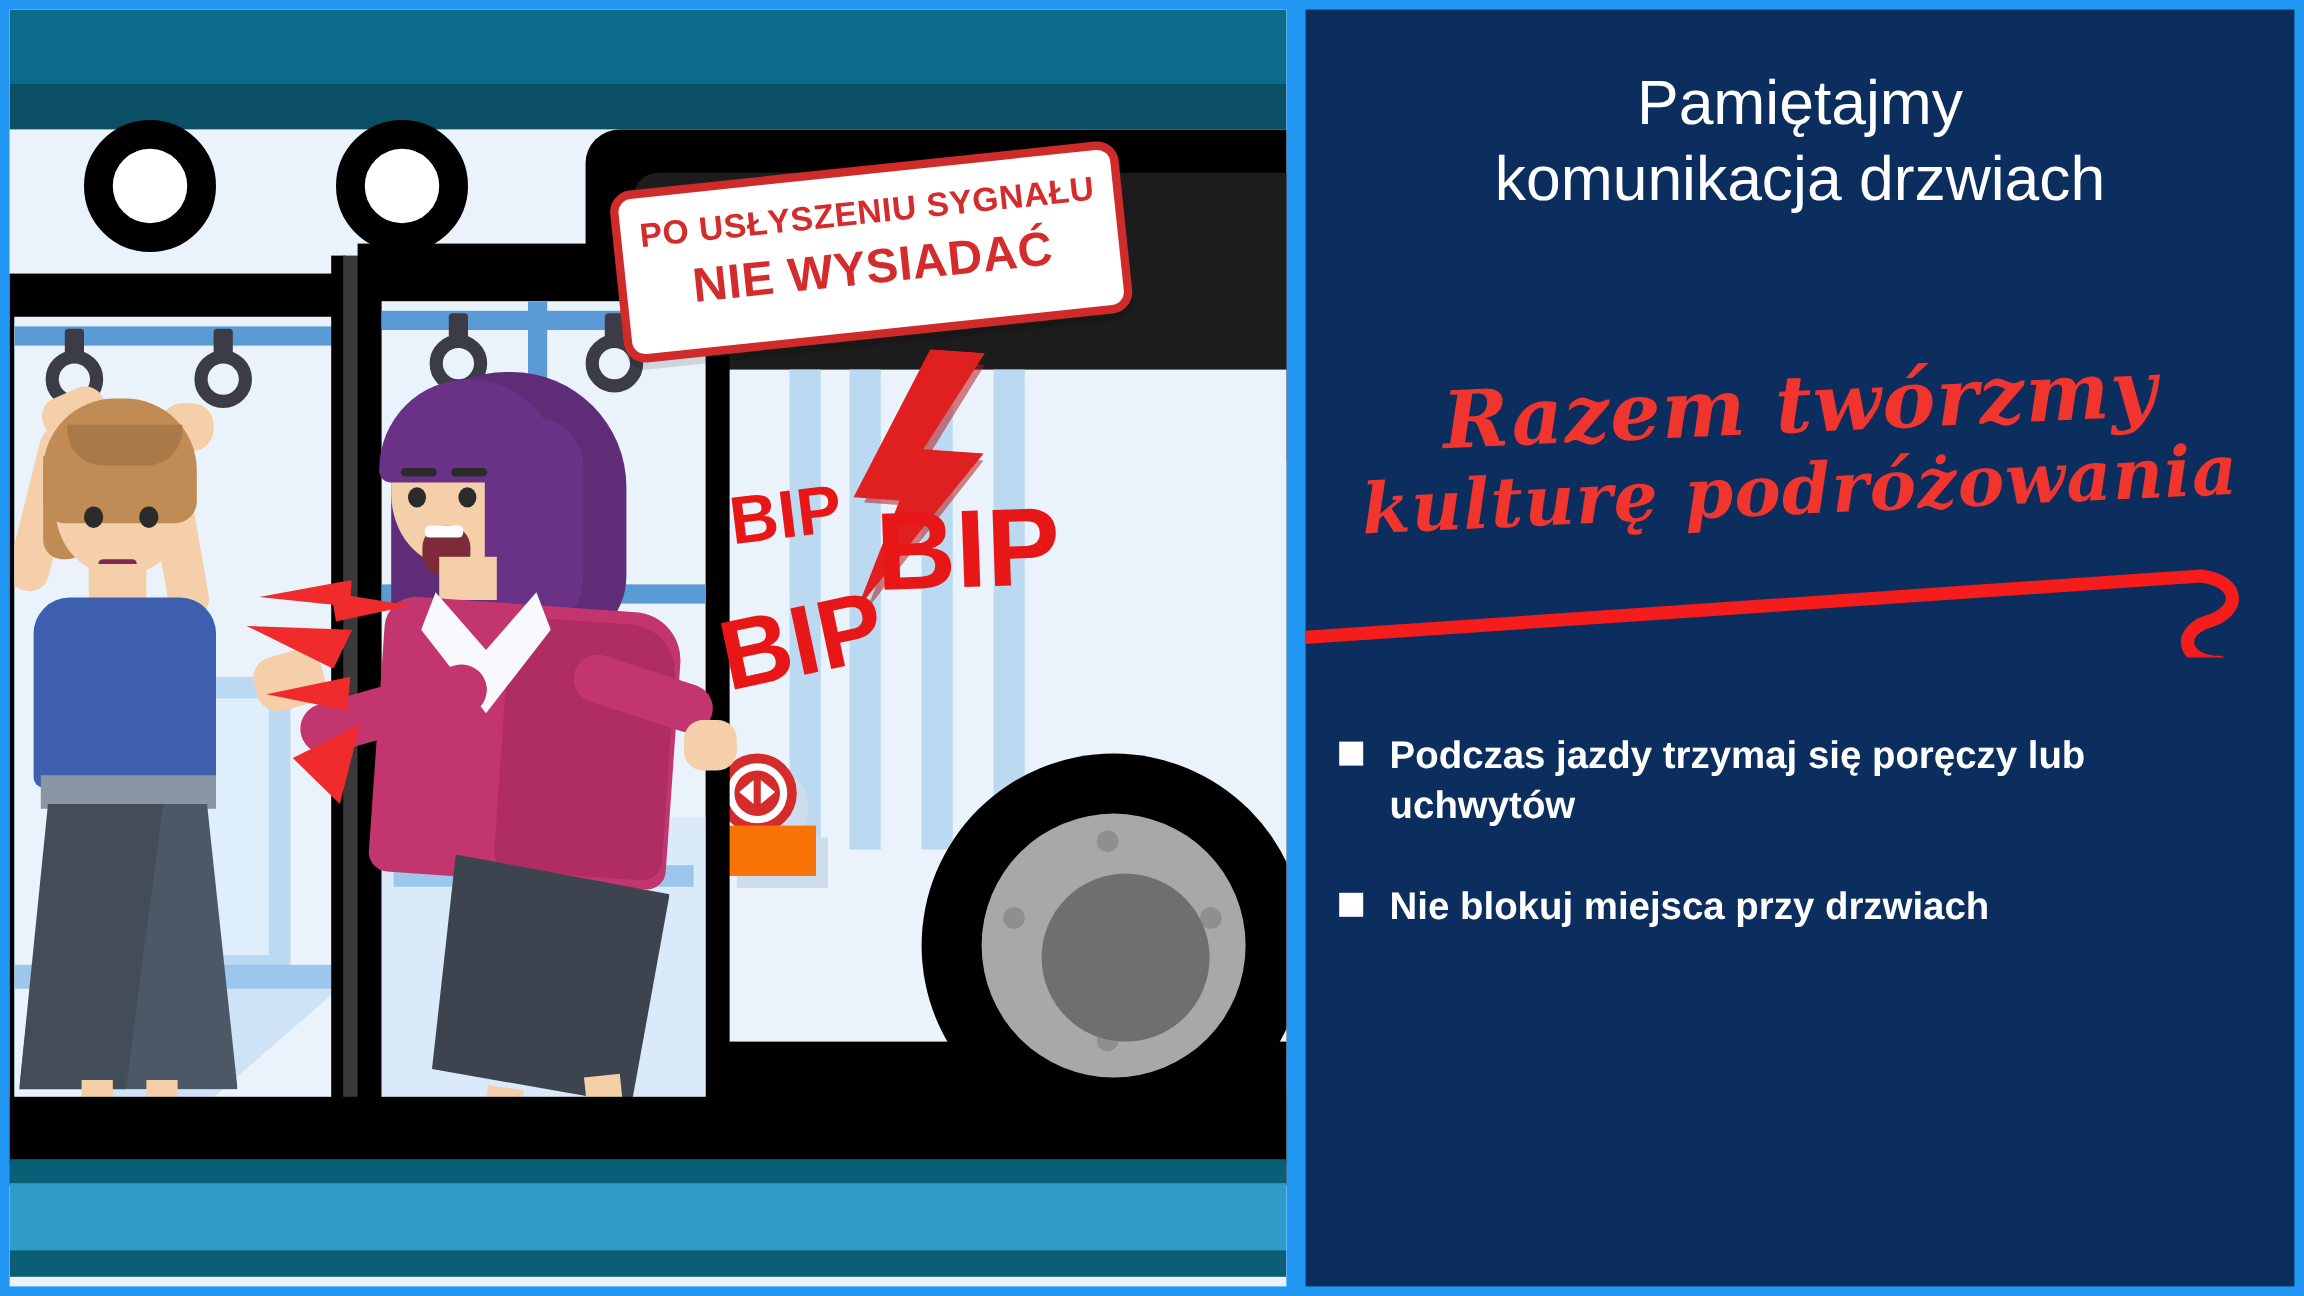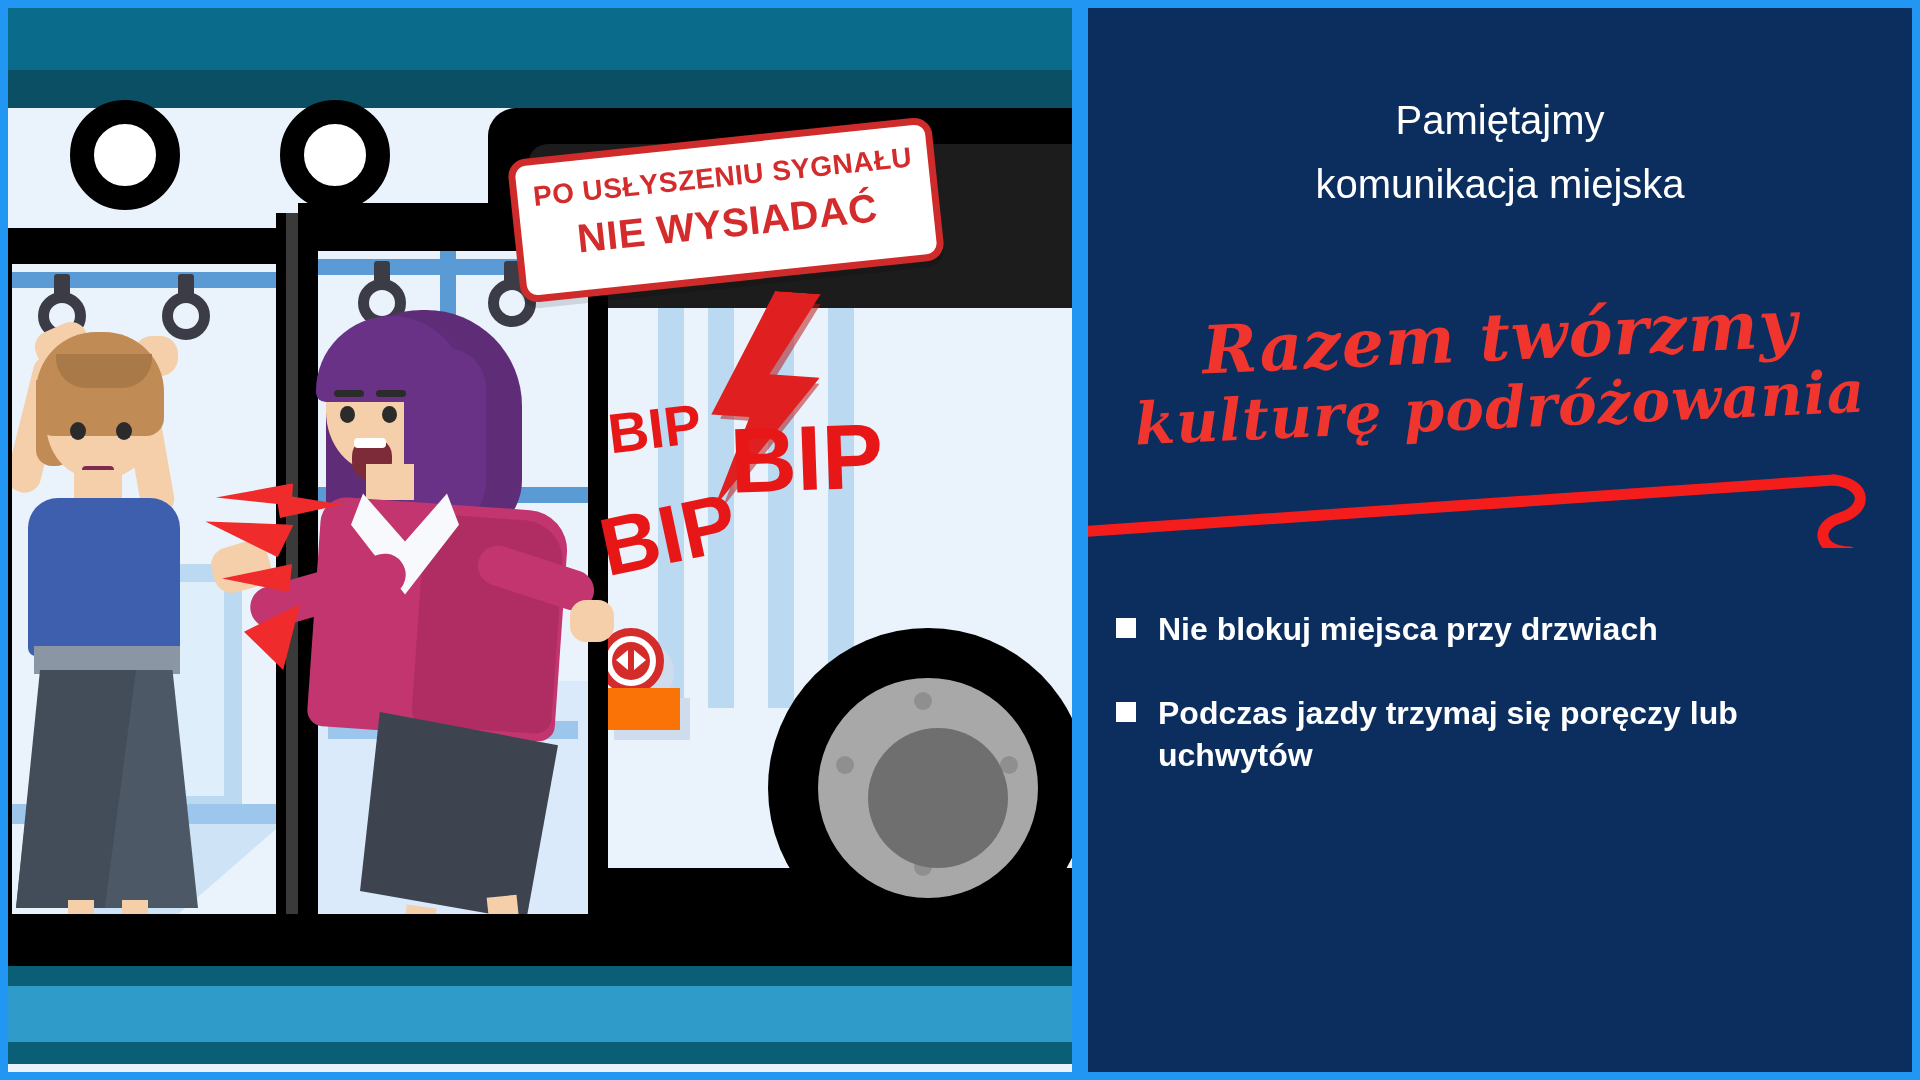--- a/index.html
+++ b/index.html
@@ -123,21 +123,21 @@
     -webkit-text-stroke:9px #fff;paint-order:stroke fill;}
   .bip span{-webkit-text-stroke:0;}
   #bip1{left:600px;top:388px;font-size:56px;transform:rotate(-7deg);}
   #bip2{left:722px;top:398px;font-size:92px;transform:rotate(-2deg);}
   #bip3{left:592px;top:480px;font-size:82px;transform:rotate(-12deg);}
 
   
   #panel{position:absolute;left:1088px;top:8px;width:824px;height:1064px;background:#0b2e5e;overflow:hidden;}
 
   #heading{position:absolute;left:0;right:0;top:46px;text-align:center;color:#fff;
-    font-size:40px;line-height:64px;font-weight:normal;margin-top:34px;}
+    font-size:52px;line-height:64px;font-weight:normal;}
 
   #script-wrap{position:absolute;left:0;right:0;top:290px;height:210px;}
   .script1{position:absolute;left:0;right:0;top:0;text-align:center;color:#f0352f;
     font-family:"DejaVu Serif",serif;font-style:italic;font-weight:bold;font-size:66px;
     transform:rotate(-2.6deg);letter-spacing:1px;}
   .script2{position:absolute;left:0;right:0;top:76px;text-align:center;color:#f0352f;
     font-family:"DejaVu Serif",serif;font-style:italic;font-weight:bold;font-size:58px;
     transform:rotate(-2.6deg);letter-spacing:1px;}
   #swoosh{position:absolute;left:-14px;top:420px;width:860px;height:120px;}
 
@@ -305,37 +305,37 @@
     <div class="bottom-black"></div>
     <div class="bottom-teal1"></div>
     <div class="bottom-blue"></div>
     <div class="bottom-teal2"></div>
   </div>
 
   <div id="panel">
 
     <div id="heading">
       <div>Pamiętajmy</div>
-      <div>komunikacja miejska</div>
+      <div>komunikacja drzwiach</div>
     </div>
 
     <div id="script-wrap">
       <div class="script1">Razem twórzmy</div>
       <div class="script2">kulturę podróżowania</div>
     </div>
 
     <svg id="swoosh" viewBox="0 0 860 120">
       <path d="M2 104 L760 52" stroke="#f51c1c" stroke-width="11" fill="none" stroke-linecap="round"></path>
       <path d="M760 52 c34 4 34 30 6 38 c-26 8 -22 34 10 34" stroke="#f51c1c" stroke-width="11" fill="none" stroke-linecap="round"></path>
     </svg>
 
     <div id="bullets">
       <div class="bullet">
         <div class="sq"></div>
-        <div class="btext">Nie blokuj miejsca przy drzwiach</div>
+        <div class="btext">Podczas jazdy trzymaj się poręczy lub uchwytów</div>
       </div>
       <div class="bullet">
         <div class="sq"></div>
-        <div class="btext">Podczas jazdy trzymaj się poręczy lub uchwytów</div>
+        <div class="btext">Nie blokuj miejsca przy drzwiach</div>
       </div>
     </div>
   </div>
 </div>
 
 </body></html>

